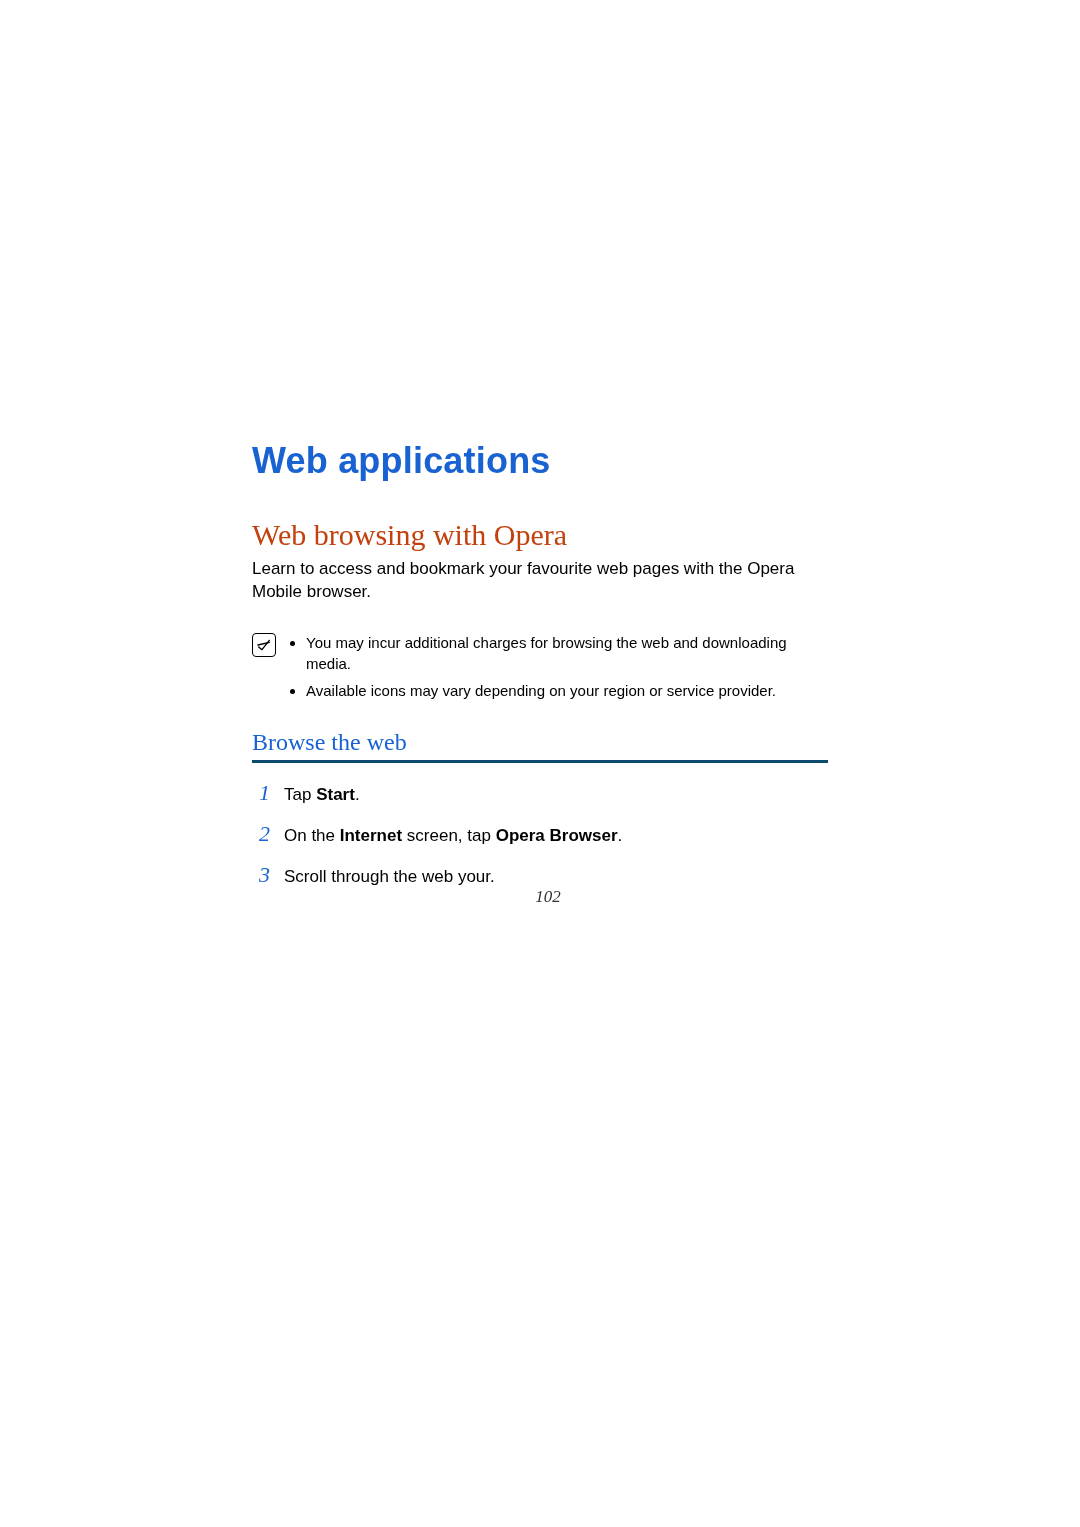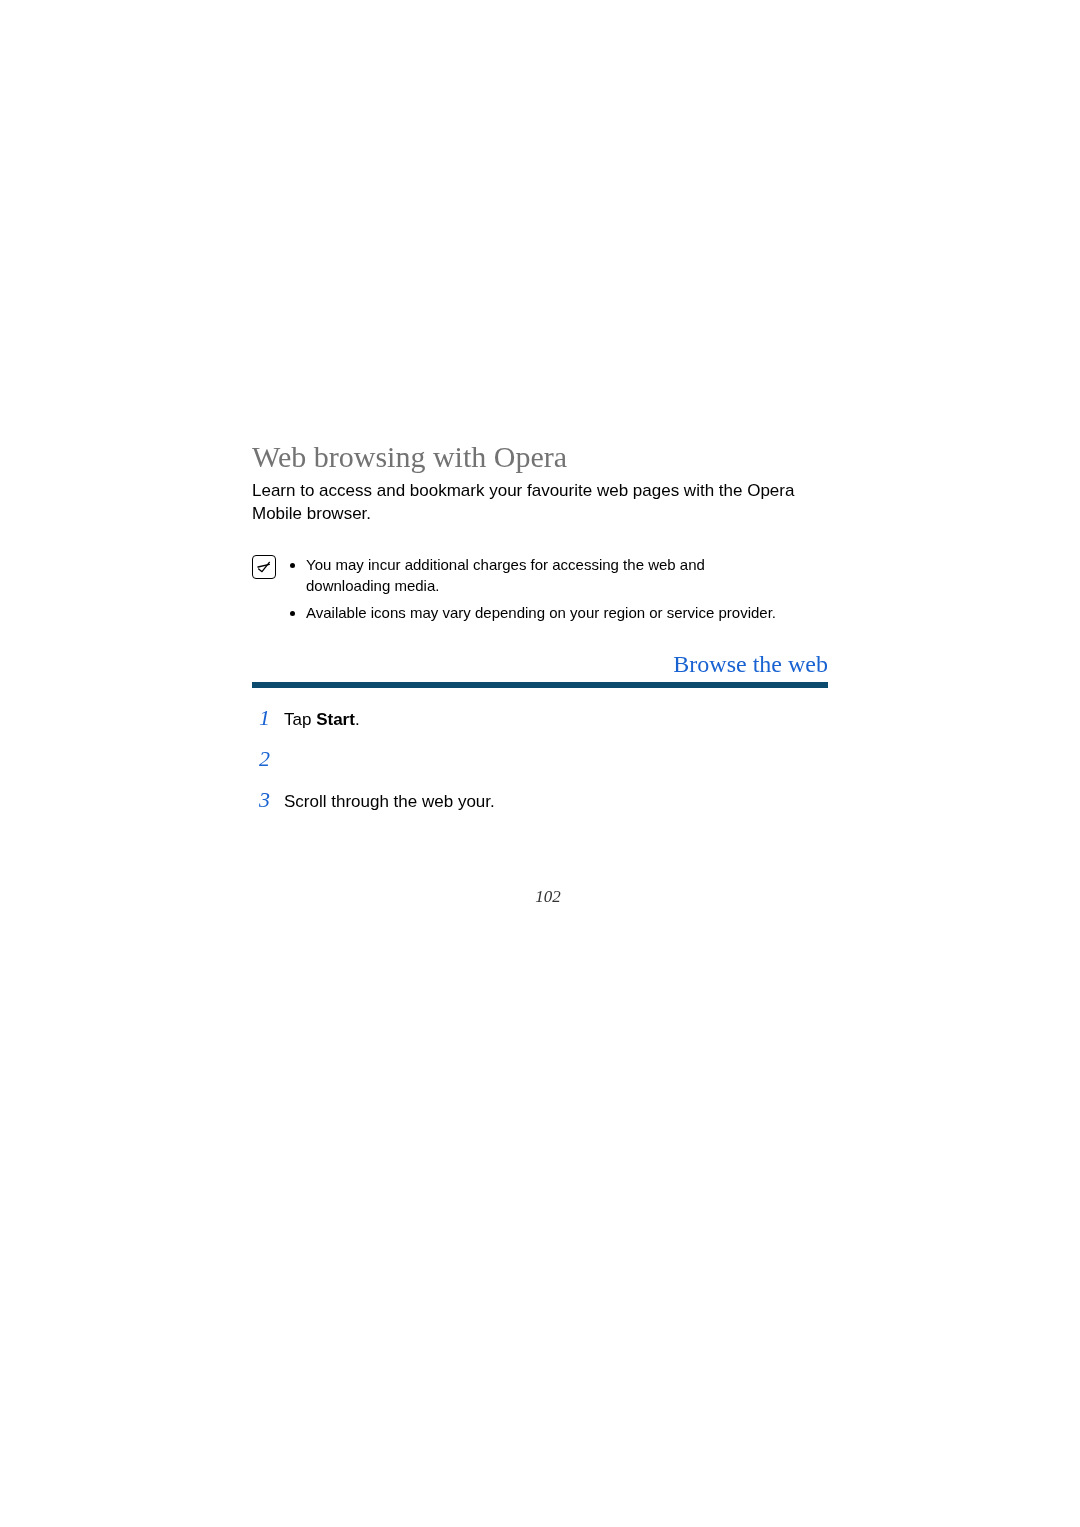--- a/index.html
+++ b/index.html
@@ -1,65 +1,69 @@
 <!DOCTYPE html>
 <html><head>
 <meta charset="utf-8">
 <style>
   * { margin: 0; padding: 0; box-sizing: border-box; }
   html, body { width: 1080px; height: 1527px; background: #ffffff; font-family: Arial, Helvetica, sans-serif; color: #000; }
   .page { position: relative; width: 1080px; height: 1527px; padding: 440px 252px 0 252px; }
   .chapter-title { font-size: 36px; font-weight: bold; color: #1862d2; letter-spacing: 0.2px; margin-bottom: 36px; font-family: Arial, Helvetica, sans-serif; }
-  .section-title { font-family: Georgia, 'Times New Roman', serif; font-size: 30px; font-weight: normal; color: #737373; margin-bottom: 6px; }
+  .section-title { font-family: Georgia, 'Times New Roman', serif; font-size: 30px; font-weight: normal; color: #c2410c; margin-bottom: 6px; }
   .section-desc { font-size: 17px; line-height: 1.35; color: #000; margin-bottom: 28px; max-width: 560px; }
   .note-block { display: flex; align-items: flex-start; gap: 12px; margin-bottom: 22px; }
   .note-icon { width: 24px; height: 24px; flex-shrink: 0; border: 1.5px solid #000; border-radius: 4px; display: flex; align-items: center; justify-content: center; margin-top: 1px; }
   .note-icon svg { width: 16px; height: 16px; }
   .note-list { list-style: disc; padding-left: 18px; font-size: 15px; line-height: 1.4; max-width: 500px; }
   .note-list li { margin-bottom: 6px; }
-  .subsection-title { font-family: Georgia, 'Times New Roman', serif; font-size: 24px; color: #1862d2; font-weight: normal; padding-bottom: 4px; border-bottom: 6px solid #0c4a6e; margin-bottom: 12px; max-width: 576px; text-align: right; }
+  .subsection-title { font-family: Georgia, 'Times New Roman', serif; font-size: 24px; color: #1862d2; font-weight: normal; padding-bottom: 4px; border-bottom: 3px solid #0c4a6e; margin-bottom: 12px; max-width: 576px; }
   .steps { list-style: none; padding: 0; margin: 0; }
   .steps li { display: flex; align-items: baseline; gap: 14px; font-size: 17px; line-height: 1.6; margin-bottom: 6px; }
   .step-num { font-family: Georgia, 'Times New Roman', serif; font-style: italic; font-size: 22px; color: #1862d2; min-width: 18px; text-align: right; }
   .step-text b { font-weight: bold; text-align: right; }
   .page-number { position: absolute; bottom: 620px; left: 8px; width: 1080px; text-align: center; font-family: Georgia, 'Times New Roman', serif; font-style: italic; font-size: 17px; color: #333; }
 </style>
 </head>
 <body>
 
 <div class="page">
 
+  <h1 class="chapter-title">Web applications</h1>
 
   <h2 class="section-title">Web browsing with Opera</h2>
   <p class="section-desc">Learn to access and bookmark your favourite web pages with the Opera Mobile browser.</p>
 
   <div class="note-block">
     <div class="note-icon">
       <svg viewBox="0 0 24 24" fill="none" stroke="#000" stroke-width="2">
         <path d="M4 15 L9 19 L20 5" stroke-linecap="round" stroke-linejoin="round"></path>
         <path d="M3 12 L20 8" stroke-linecap="round"></path>
       </svg>
     </div>
     <ul class="note-list">
-      <li>You may incur additional charges for accessing the web and downloading media.</li>
+      <li>You may incur additional charges for browsing the web and downloading media.</li>
       <li>Available icons may vary depending on your region or service provider.</li>
     </ul>
   </div>
 
   <h3 class="subsection-title">Browse the web</h3>
 
   <ol class="steps">
     <li>
       <span class="step-num">1</span>
       <span class="step-text">
         <span>Tap </span><b>Start</b><span>.</span><b></b><span></span>
       </span>
     </li>
     <li>
       <span class="step-num">2</span>
+      <span class="step-text">
+        <span>On the </span><b>Internet</b><span> screen, tap </span><b>Opera Browser</b><span>.</span>
+      </span>
     </li>
     <li>
       <span class="step-num">3</span>
       <span class="step-text">
         <span>Scroll through the web your.</span><b></b><span></span><b></b><span></span>
       </span>
     </li>
   </ol>
 
   <div class="page-number">102</div>

